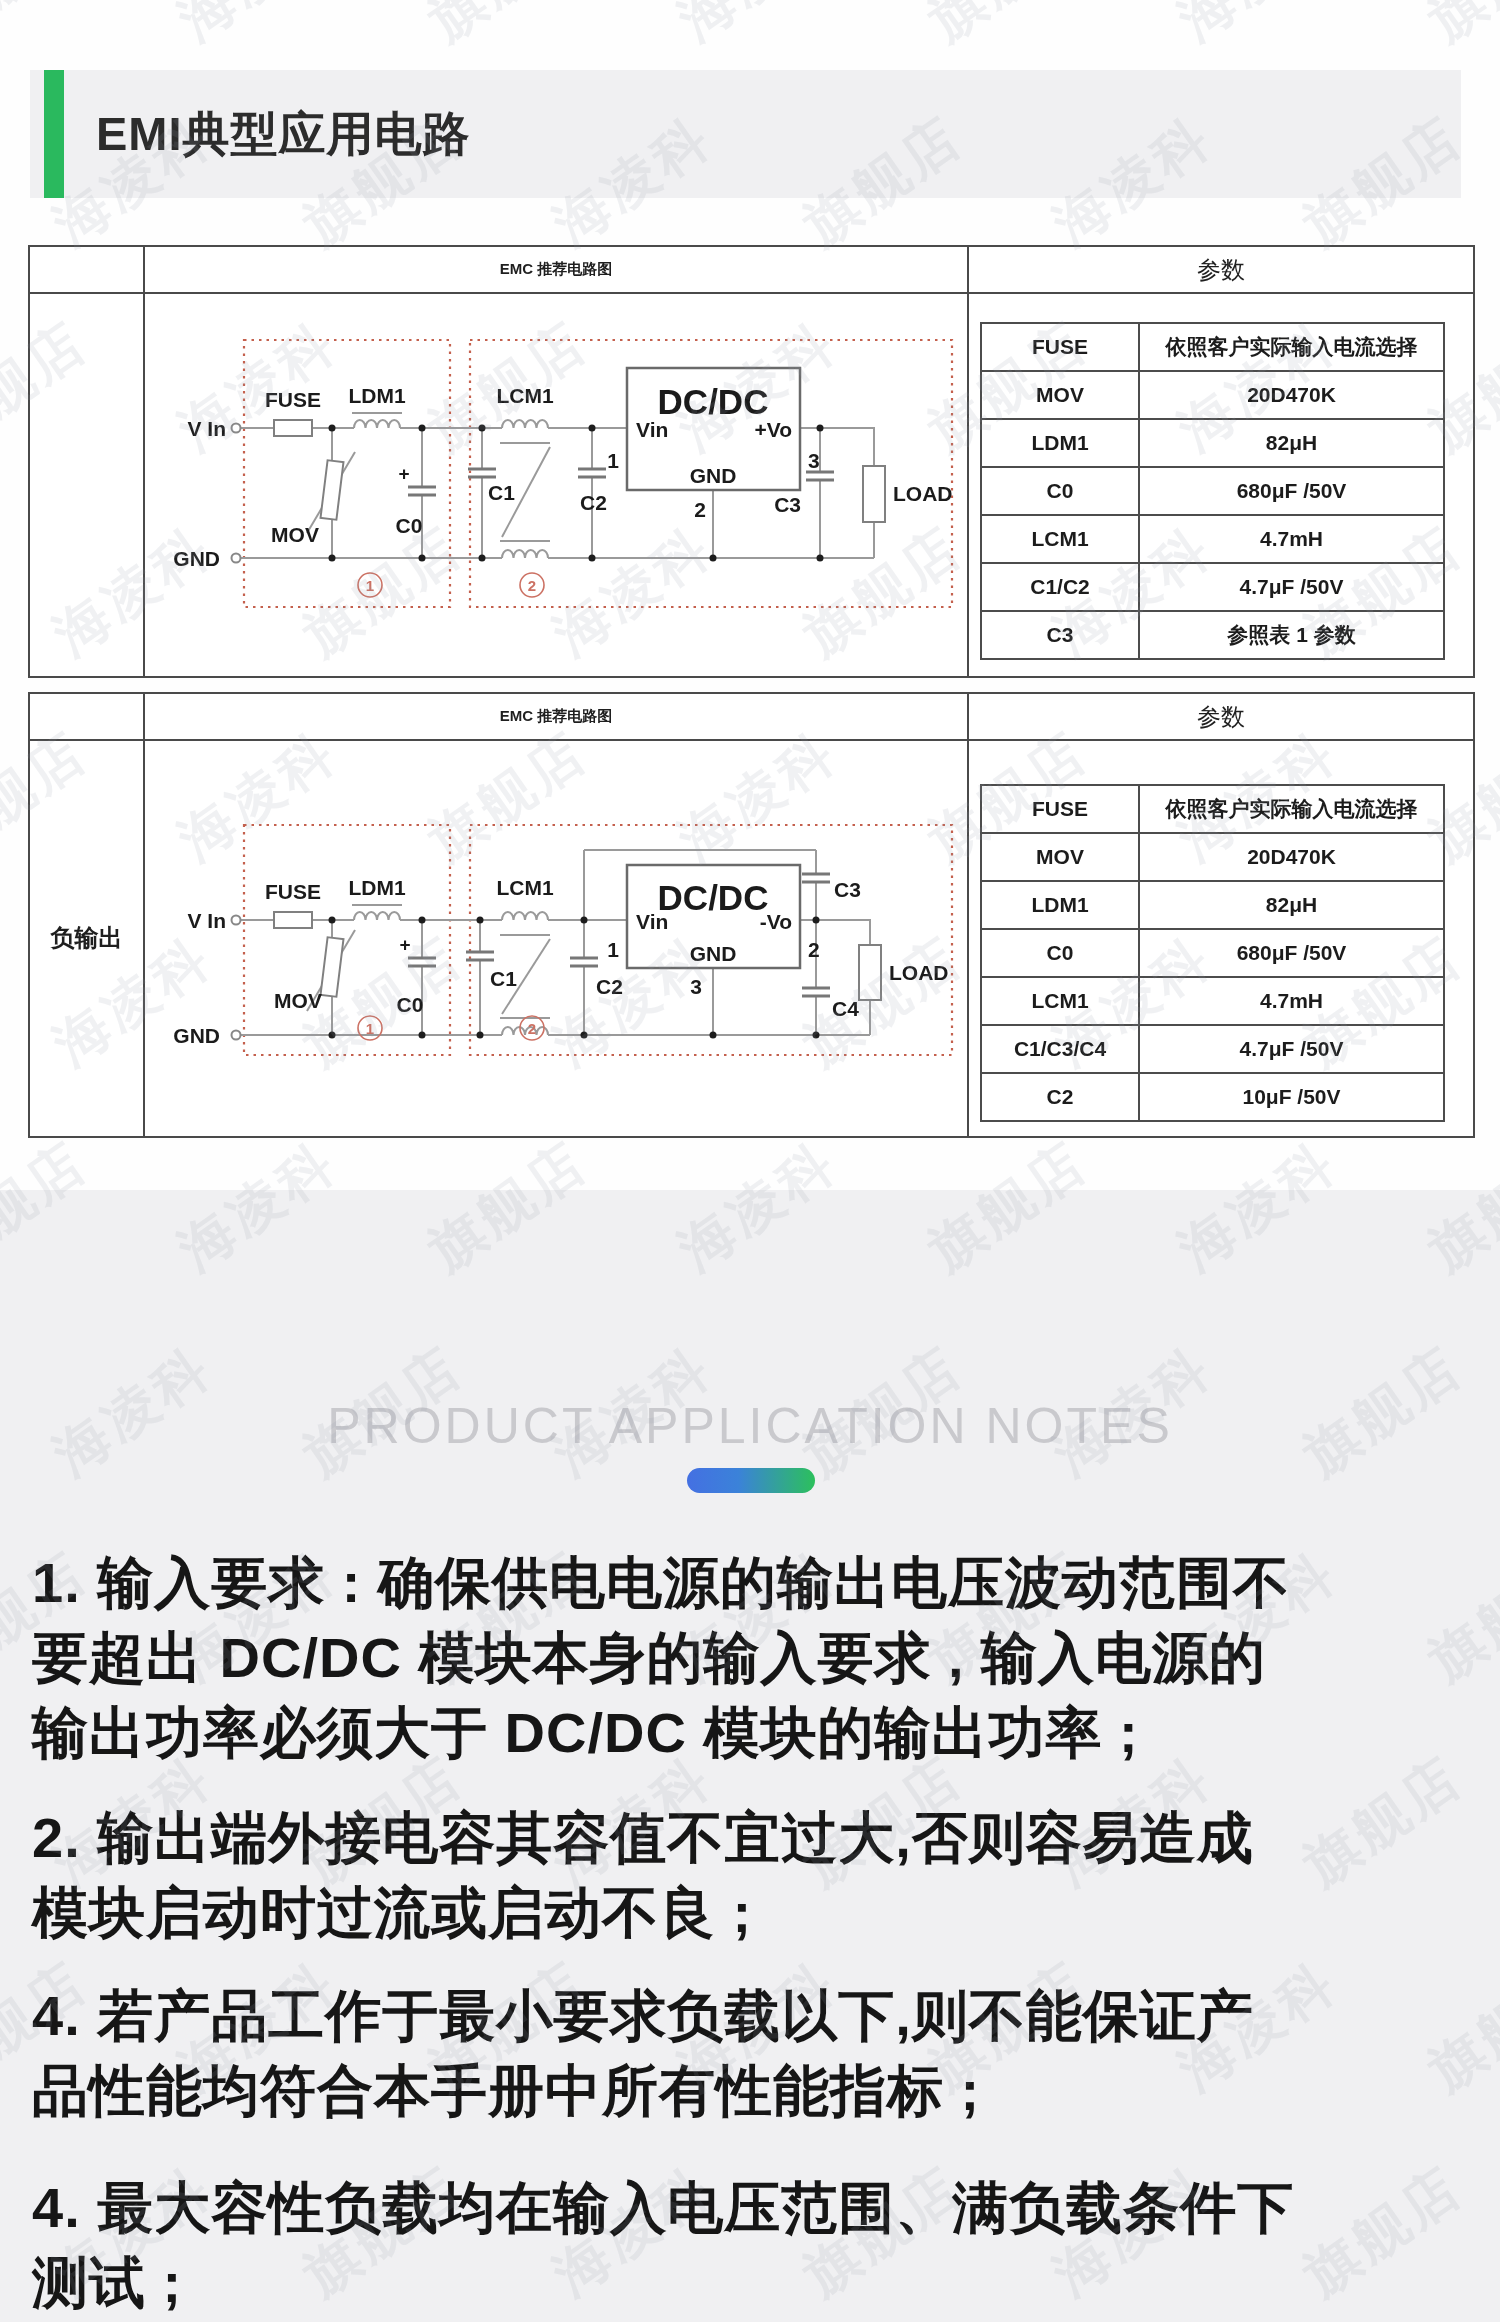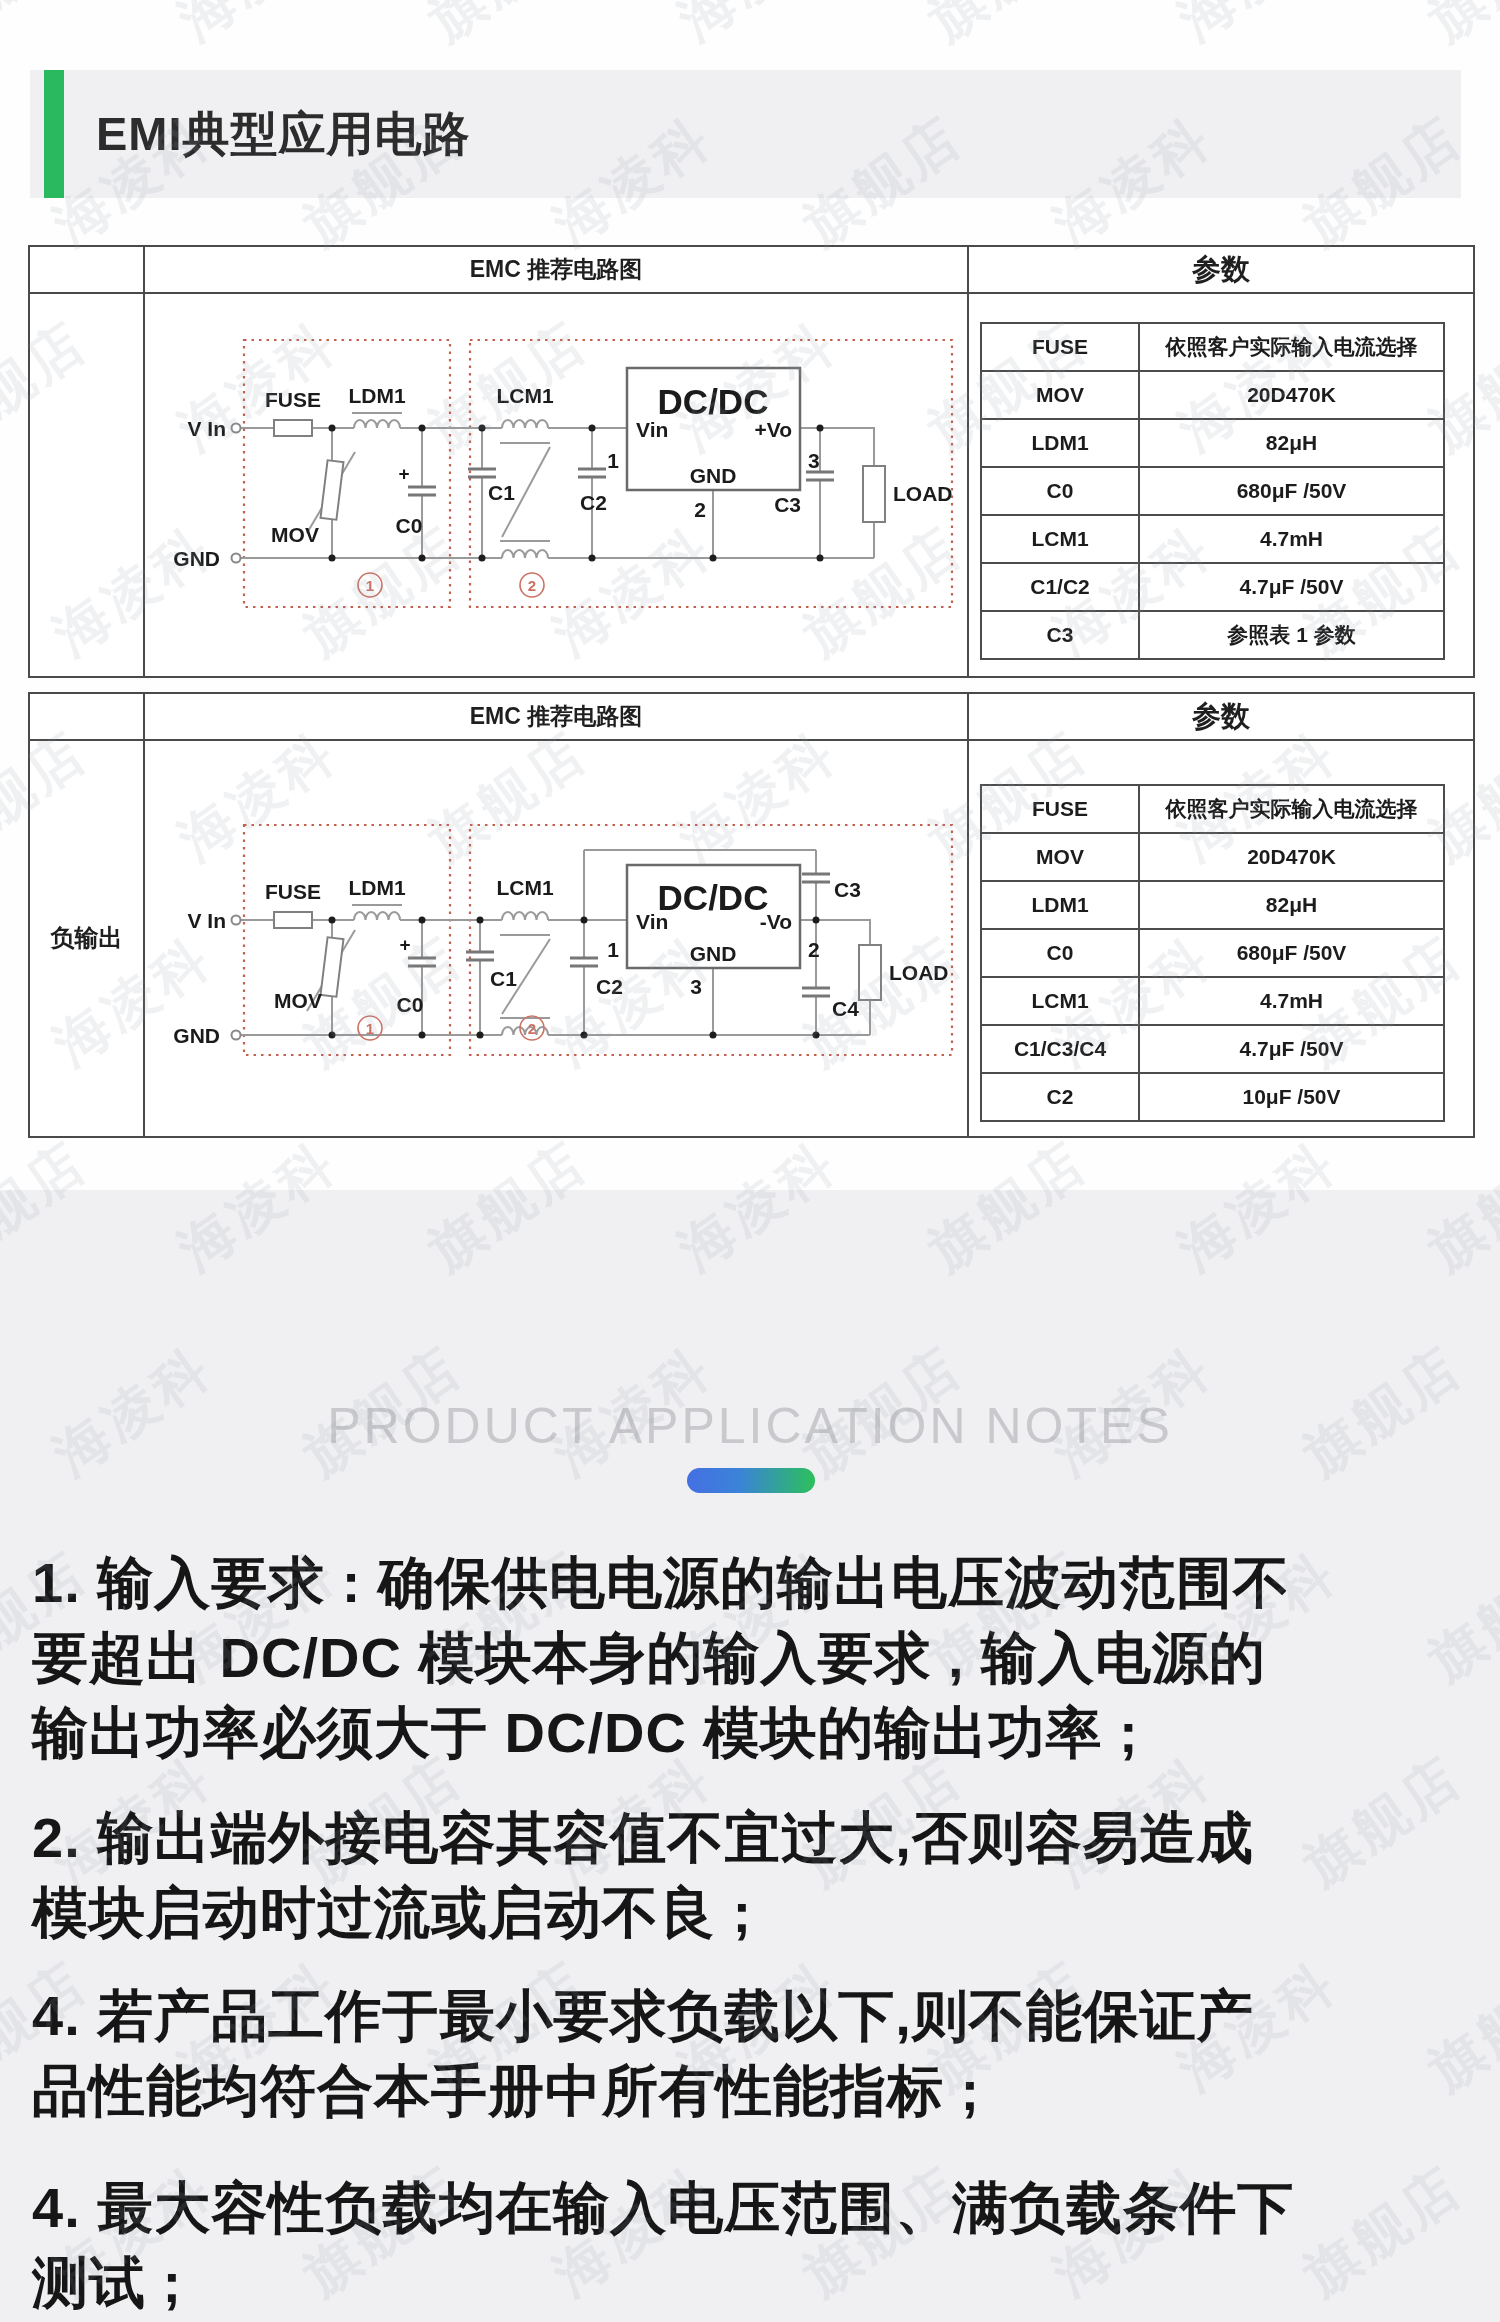--- a/index.html
+++ b/index.html
@@ -19,24 +19,24 @@
 
   
   .emc-table { position:absolute; left:28px; width:1447px; border:2px solid #4a4a4a; background:#ffffff; }
   .t1 { top:245px; height:433px; }
   .t2 { top:692px; height:446px; }
   .th-line { position:absolute; left:0; right:0; top:45px; height:2px; background:#4a4a4a; }
   .v-div1 { position:absolute; left:113px; top:0; bottom:0; width:2px; background:#4a4a4a; }
   .v-div2 { position:absolute; left:937px; top:0; bottom:0; width:2px; background:#4a4a4a; }
   .circuit-head { position:absolute; left:115px; top:0; width:822px; height:45px;
                   display:flex; align-items:center; justify-content:center;
-                  font-size:23px; font-weight:700; color:#1f1f1f;border-radius:19px; }
+                  font-size:15px; font-weight:700; color:#1f1f1f;border-radius:19px; }
   .param-head { position:absolute; left:939px; top:0; width:504px; height:45px;
                 display:flex; align-items:center; justify-content:center;
-                font-size:29px; font-weight:700; color:#1f1f1f; }
+                font-size:24px; font-weight:400; color:#1f1f1f; }
   .row-label { position:absolute; left:0; top:45px; bottom:0; width:113px;
                display:flex; align-items:center; justify-content:center;
                font-size:24px; font-weight:700; color:#1f1f1f; }
   .circuit { position:absolute; left:115px; top:45px; width:822px; }
   .t1 .circuit { height:384px; }
   .t2 .circuit { height:397px; }
 
   .param-table { position:absolute; left:950px; width:465px; height:338px;
                  border:2px solid #4c4c4c; display:flex; flex-direction:column; background:#fff; }
   .t1 .param-table { top:75px; }

